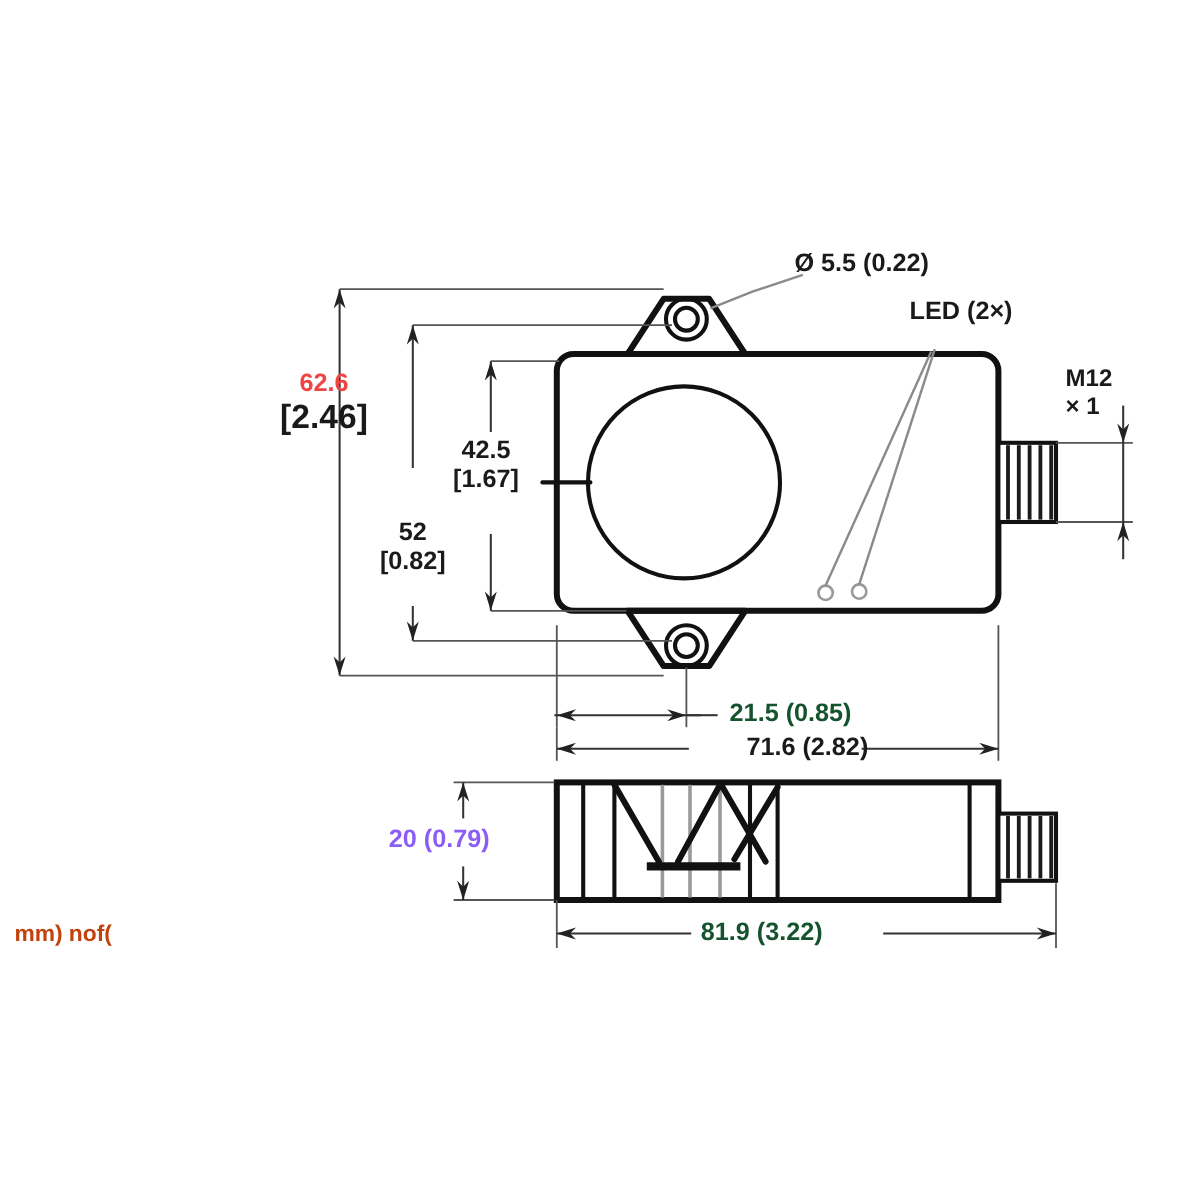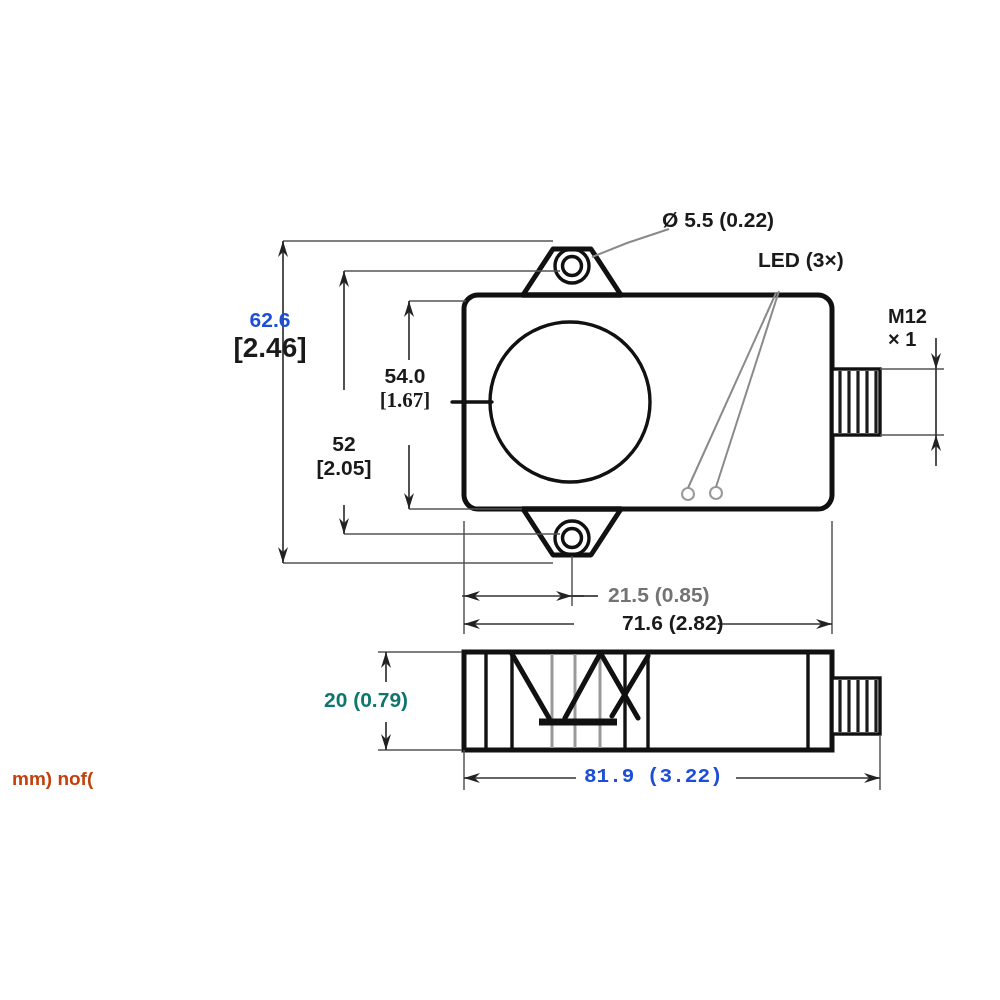--- a/index.html
+++ b/index.html
@@ -225,55 +225,55 @@
       <path class="arrowfill" d="M880,778 l-16,-5 l5,5 l-5,5 Z"></path>
     </g>
 
   </svg>
 
   <div style="position:absolute; left:662px; top:208px;">
     <span class="lbl" style="font-family:'Liberation Sans',sans-serif; font-size:21px; font-weight:bold; color:#1a1a1a;">Ø 5.5 (0.22)</span>
   </div>
 
   <div style="position:absolute; left:758px; top:248px;">
-    <span style="font-family:'Liberation Sans',sans-serif; font-size:21px; font-weight:bold; color:#1a1a1a;">LED (3×)</span>
+    <span style="font-family:'Liberation Sans',sans-serif; font-size:21px; font-weight:bold; color:#1a1a1a;">LED (2×)</span>
   </div>
 
   <div style="position:absolute; left:888px; top:305px;">
     <span style="font-family:'Liberation Sans',sans-serif; font-size:20px; font-weight:bold; color:#1a1a1a;">M12 × 1</span>
   </div>
 
   <div style="position:absolute; left:230px; top:308px; width:80px; text-align:center; line-height:1.15;">
-    <div style="font-family:'Liberation Sans',sans-serif; font-size:21px; font-weight:bold; color:#1d4ed8;">62.6</div>
+    <div style="font-family:'Liberation Sans',sans-serif; font-size:21px; font-weight:bold; color:#ef4444;">62.6</div>
     <div style="font-family:'Liberation Sans',sans-serif; font-size:28px; font-weight:bold; color:#1a1a1a;">[2.46]</div>
   </div>
 
   <div style="position:absolute; left:304px; top:432px; width:80px; text-align:center; line-height:1.15;">
     <div style="font-family:'Liberation Sans',sans-serif; font-size:21px; font-weight:bold; color:#1a1a1a;">52</div>
-    <div style="font-family:'Liberation Sans',sans-serif; font-size:21px; font-weight:bold; color:#1a1a1a;">[2.05]</div>
+    <div style="font-family:'Liberation Sans',sans-serif; font-size:21px; font-weight:bold; color:#1a1a1a;">[0.82]</div>
   </div>
 
   <div style="position:absolute; left:362px; top:364px; width:86px; text-align:center; line-height:1.15;">
-    <div style="font-family:'Liberation Sans',sans-serif; font-size:21px; font-weight:bold; color:#1a1a1a;">54.0</div>
-    <div style="font-family:Liberation Serif, serif; font-size:21px; font-weight:bold; color:#1a1a1a;">[1.67]</div>
+    <div style="font-family:'Liberation Sans',sans-serif; font-size:21px; font-weight:bold; color:#1a1a1a;">42.5</div>
+    <div style="font-family:Liberation Sans, sans-serif; font-size:21px; font-weight:bold; color:#1a1a1a;">[1.67]</div>
   </div>
 
   <div style="position:absolute; left:608px; top:583px;">
-    <span style="font-family:'Liberation Sans',sans-serif; font-size:21px; font-weight:bold; color:#737373;">21.5 (0.85)</span>
+    <span style="font-family:'Liberation Sans',sans-serif; font-size:21px; font-weight:bold; color:#14532d;">21.5 (0.85)</span>
   </div>
 
   <div style="position:absolute; left:578px; top:611px;">
     <span style="font-family:'Liberation Sans',sans-serif; font-size:21px; font-weight:bold; color:#1a1a1a;margin-left:44px;">71.6 (2.82)</span>
   </div>
 
   <div style="position:absolute; left:324px; top:688px;">
-    <span style="font-family:'Liberation Sans',sans-serif; font-size:21px; font-weight:bold; color:#0f766e;">20 (0.79)</span>
+    <span style="font-family:'Liberation Sans',sans-serif; font-size:21px; font-weight:bold; color:#8b5cf6;">20 (0.79)</span>
   </div>
 
   <div style="position:absolute; left:584px; top:765px;">
-    <span style="font-family:Liberation Mono, monospace; font-size:21px; font-weight:bold; color:#1d4ed8;">81.9 (3.22)</span>
+    <span style="font-family:Liberation Sans, sans-serif; font-size:21px; font-weight:bold; color:#14532d;">81.9 (3.22)</span>
   </div>
 
   <div style="position:absolute; left:12px; top:768px;">
     <span class="faint-note" style="font-family:'Liberation Sans',sans-serif; font-size:19px; font-weight:bold; color:#c2410c;">mm) nof(</span>
   </div>
 
 </div>
 
 </body></html>

